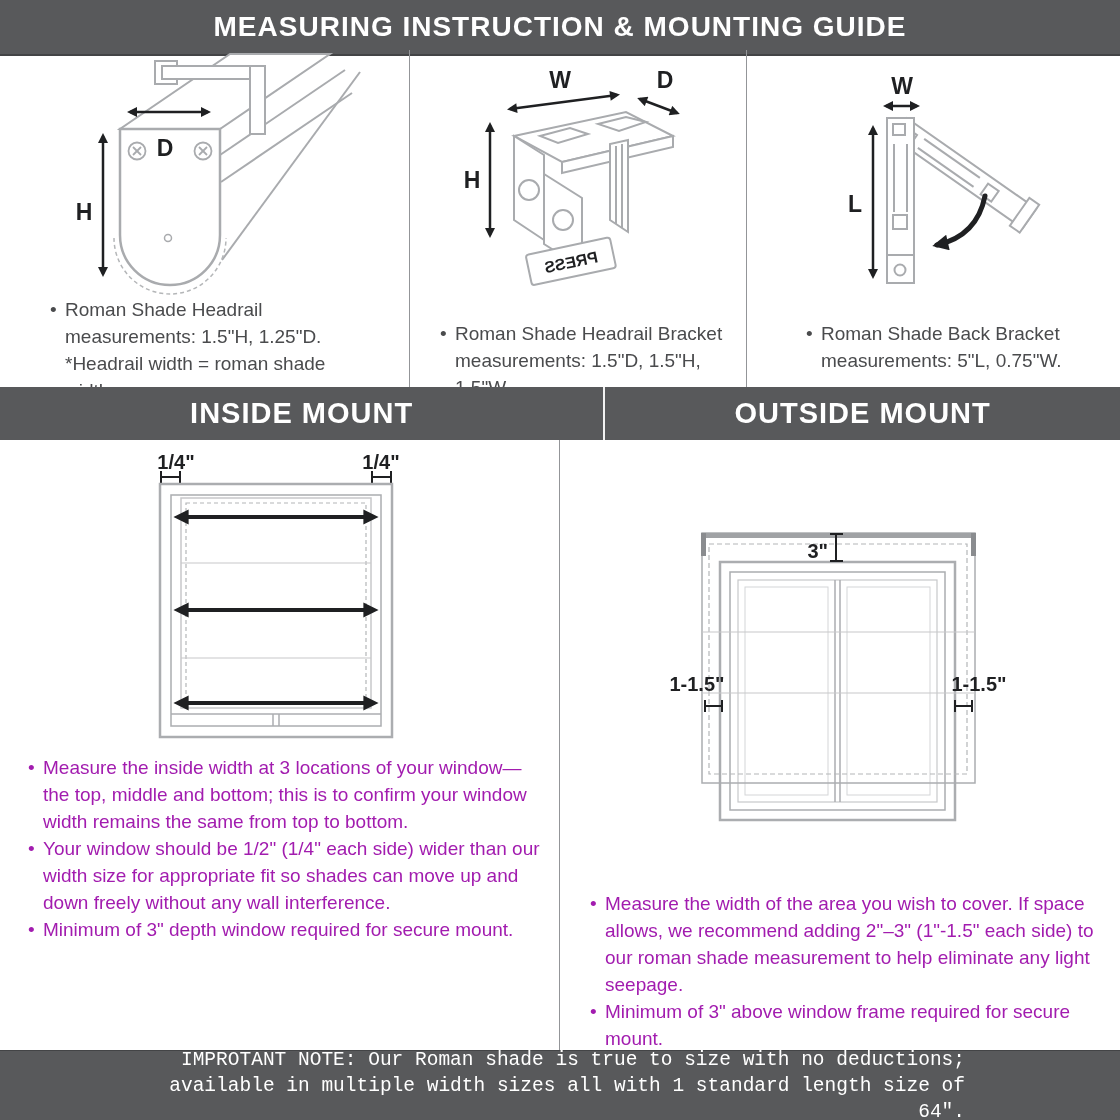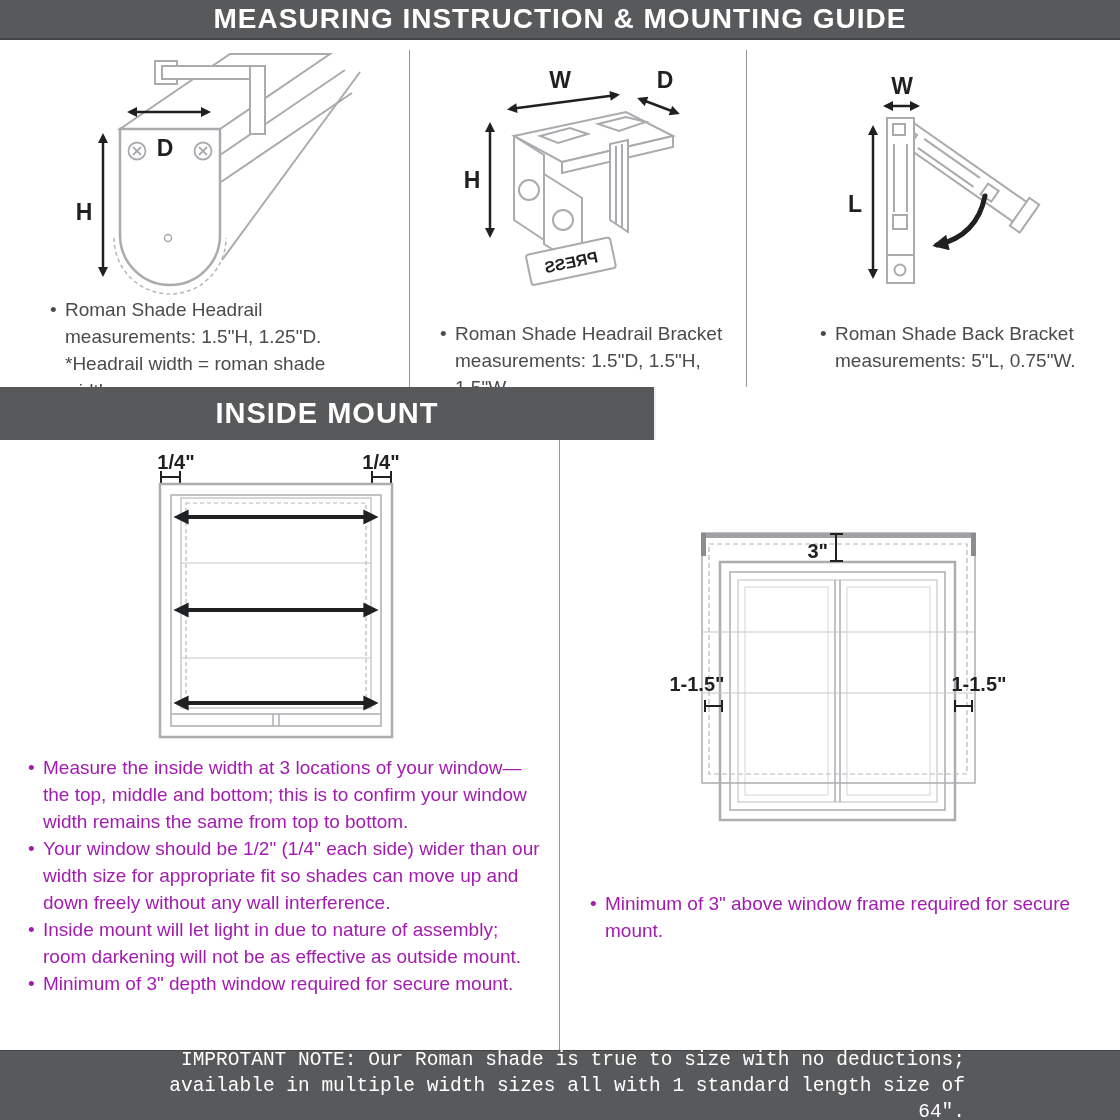--- a/index.html
+++ b/index.html
@@ -3,38 +3,38 @@
 <meta charset="utf-8">
 <style>
   * { margin:0; padding:0; box-sizing:border-box; }
   html,body { background:#ffffff; }
   body { font-family:"Liberation Sans","DejaVu Sans",sans-serif; }
   .page { position:relative; width:1120px; height:1120px; background:#ffffff; overflow:hidden; }
 
   .bar { background:#58595B; color:#ffffff; }
 
   
-  .top-bar { position:absolute; top:0; left:0; width:1120px; height:40px;
+  .top-bar { position:absolute; top:0; left:0; width:1120px; height:56px;
              border-bottom:2px solid #434446; display:flex; align-items:center; justify-content:center; }
   .top-bar h1 { font-size:28px; font-weight:bold; letter-spacing:1px; }
 
   
   .top-panels { position:absolute; top:50px; left:0; width:1120px; height:337px; display:flex; }
   .panel { position:relative; height:337px; }
   .panel-1 { width:410px; border-right:1px solid #939598; }
   .panel-2 { width:337px; border-right:1px solid #939598; }
   .panel-3 { width:372px; }
   .panel svg { position:absolute; top:2px; left:0; }
 
   .note { position:absolute; font-size:19px; line-height:27px; color:#4A4B4D; }
   .bulleted { padding-left:15px; }
   .bulleted::before { content:"\2022"; position:absolute; left:0; top:0; }
   .note-1 { left:50px; top:246px; width:322px; }
   .note-2 { left:30px;  top:270px; width:302px; }
-  .note-3 { left:73px;  top:270px; width:276px; }
+  .note-3 { left:59px;  top:270px; width:276px; }
 
   
   .mount-bars { position:absolute; top:387px; left:0; width:1120px; height:53px; display:flex; }
   .mount-bar { display:flex; align-items:center; justify-content:center; height:53px; }
   .mount-bar h2 { font-size:29px; font-weight:bold; letter-spacing:1px; }
   .mount-bar.left { width:656px; border-right:2px solid #f2f2f2; }
   .mount-bar.right { width:558px; }
 
   
   .mount-cols { position:absolute; top:440px; left:0; width:1120px; height:610px; display:flex; }
@@ -196,20 +196,23 @@
         <text x="108" y="160" text-anchor="middle" class="dim23">L</text>
       </svg>
       <p class="note bulleted note-3">Roman Shade Back Bracket measurements: 5"L, 0.75"W.</p>
     </div>
   </section>
 
   <div class="mount-bars">
     <div class="bar mount-bar left">
       <h2>INSIDE MOUNT</h2>
     </div>
+    <div class="bar mount-bar right">
+      <h2>OUTSIDE MOUNT</h2>
+    </div>
   </div>
 
   <section class="mount-cols">
 
     <div class="mount-col left">
       <svg class="inside-svg" width="560" height="310" viewBox="0 0 560 310">
         <defs>
           <marker id="ah-im" viewBox="0 0 10 10" refX="7" refY="5" markerWidth="4.2" markerHeight="3.8" orient="auto-start-reverse">
             <path d="M0,0 L10,5 L0,10 z" fill="#1F2022"></path>
           </marker>
@@ -243,21 +246,20 @@
           <line x1="181" y1="218" x2="371" y2="218" stroke="#C7C8CA" stroke-width="1.2"></line>
         </g>
 
         <line x1="178" y1="77" x2="374" y2="77" stroke="#1F2022" stroke-width="4" marker-start="url(#ah-im)" marker-end="url(#ah-im)"></line>
         <line x1="178" y1="170" x2="374" y2="170" stroke="#1F2022" stroke-width="4" marker-start="url(#ah-im)" marker-end="url(#ah-im)"></line>
         <line x1="178" y1="263" x2="374" y2="263" stroke="#1F2022" stroke-width="4" marker-start="url(#ah-im)" marker-end="url(#ah-im)"></line>
       </svg>
       <ul class="bullets bullets-inside">
         <li>Measure the inside width at 3 locations of your window—the top, middle and bottom; this is to confirm your window width remains the same from top to bottom.</li>
         <li>Your window should be 1/2" (1/4" each side) wider than our width size for appropriate fit so shades can move up and down freely without any wall interference.</li>
-        <li>Inside mount will let light in due to nature of assembly; room darkening will not be as effective as outside mount.</li>
         <li>Minimum of 3" depth window required for secure mount.</li>
       </ul>
     </div>
 
     <div class="mount-col right">
       <svg class="outside-svg" width="559" height="330" viewBox="0 0 559 330">
 
         <g>
           <rect x="160" y="52" width="235" height="258" fill="#FFFFFF" stroke="#ABADB0" stroke-width="2.5"></rect>
           <rect x="170" y="62" width="215" height="238" fill="none" stroke="#ABADB0" stroke-width="1.5"></rect>
@@ -292,20 +294,21 @@
           <line x1="162" y1="190" x2="162" y2="202"></line>
         </g>
         <text x="419" y="181" text-anchor="middle" class="dim20">1-1.5"</text>
         <g stroke="#1F2022" stroke-width="2">
           <line x1="395" y1="196" x2="412" y2="196"></line>
           <line x1="395" y1="190" x2="395" y2="202"></line>
           <line x1="412" y1="190" x2="412" y2="202"></line>
         </g>
       </svg>
       <ul class="bullets bullets-outside">
+        <li>Measure the width of the area you wish to cover. If space allows, we recommend adding 2"–3" (1"-1.5" each side) to our roman shade measurement to help eliminate any light seepage.</li>
         <li>Minimum of 3" above window frame required for secure mount.</li>
       </ul>
     </div>
   </section>
 
   <footer class="bar footer-bar">
     <p>IMPROTANT NOTE: Our Roman shade is true to size with no deductions; available in multiple width sizes all with 1 standard length size of 64".</p>
   </footer>
 
 </div>

